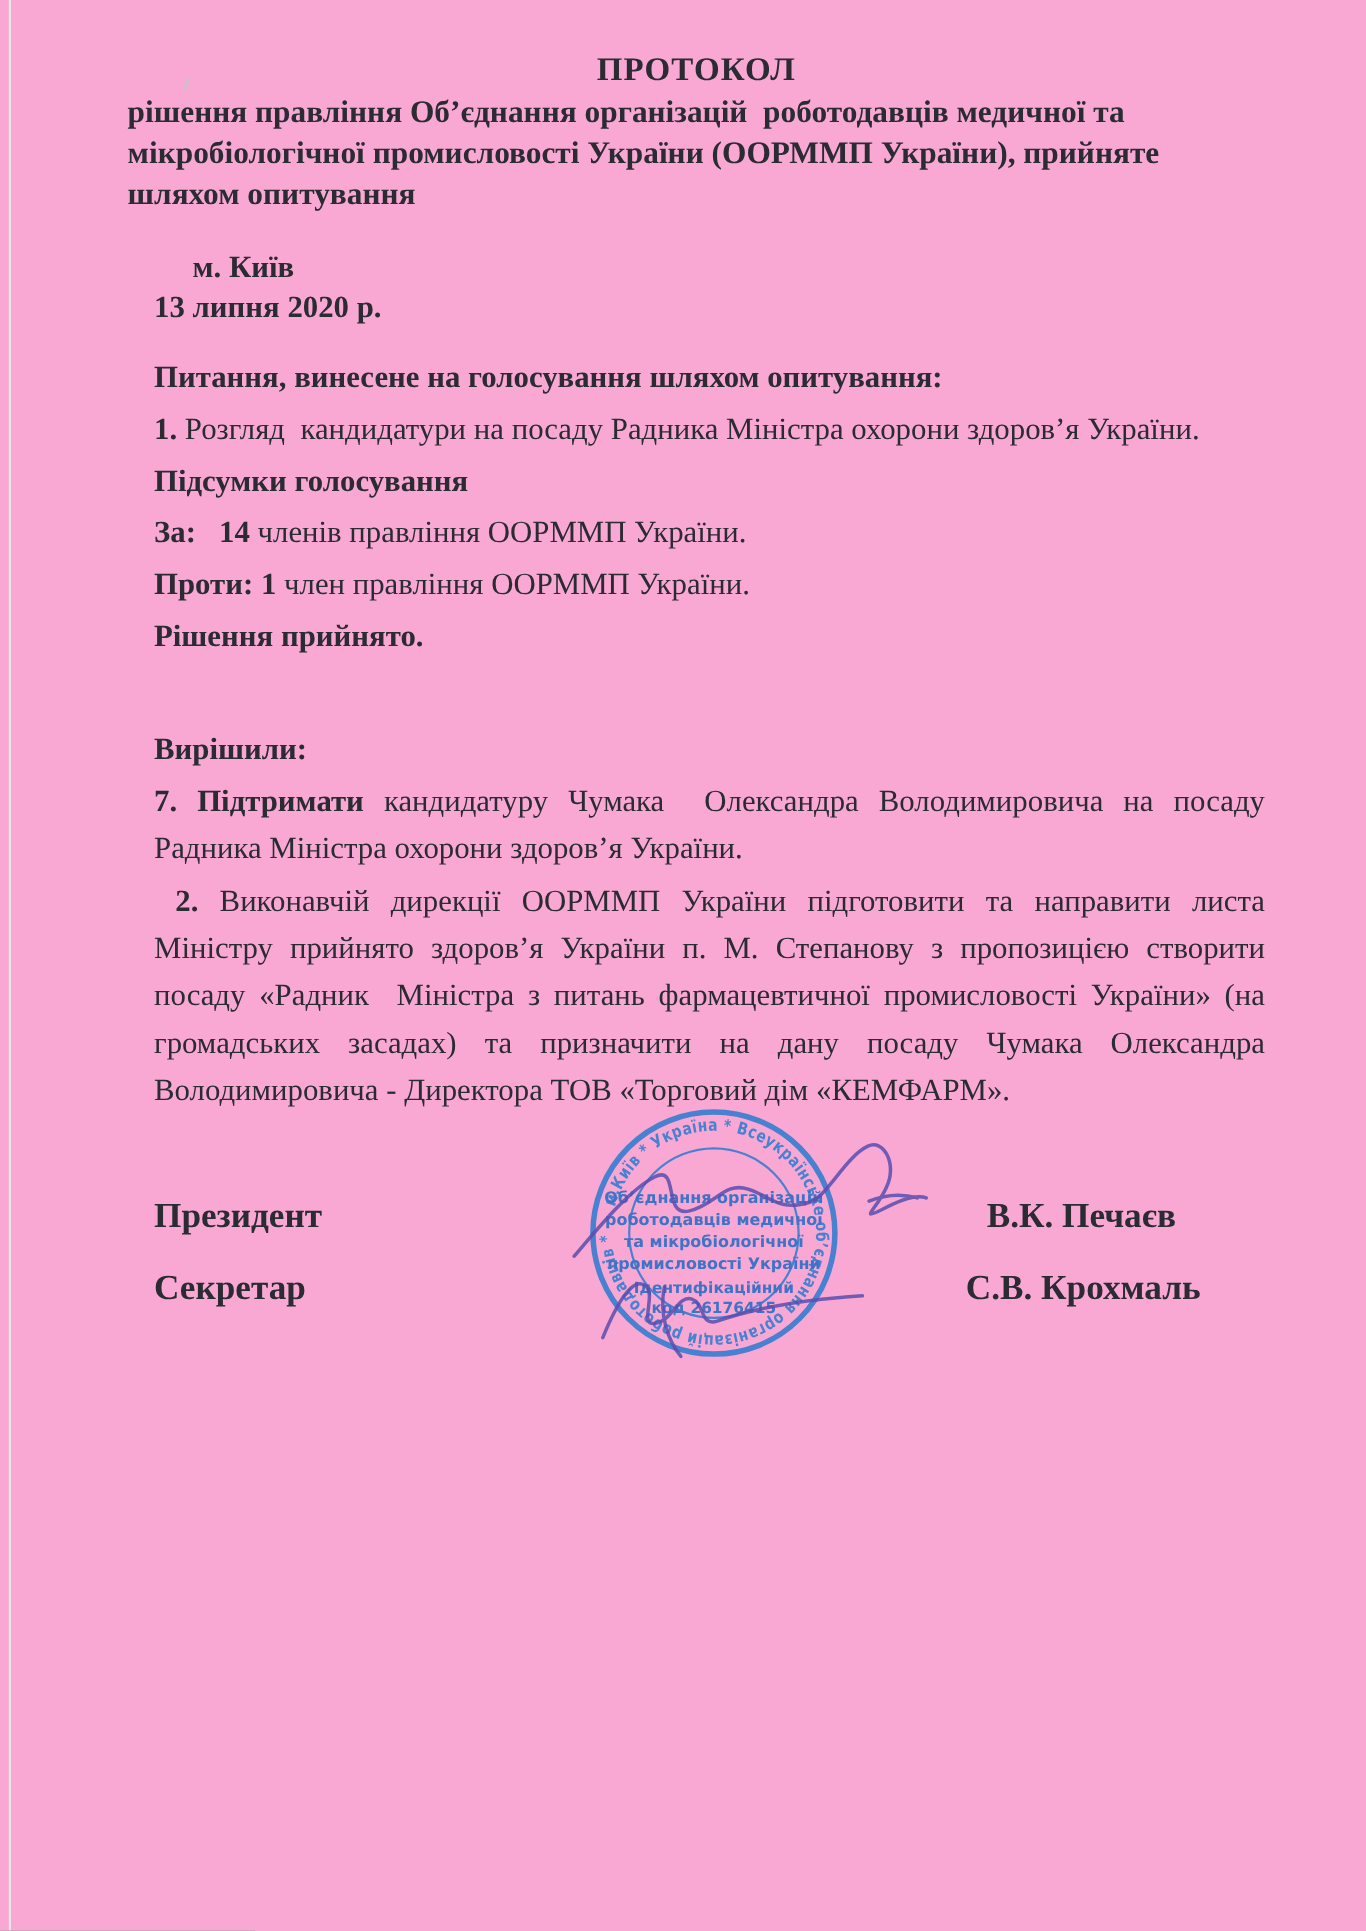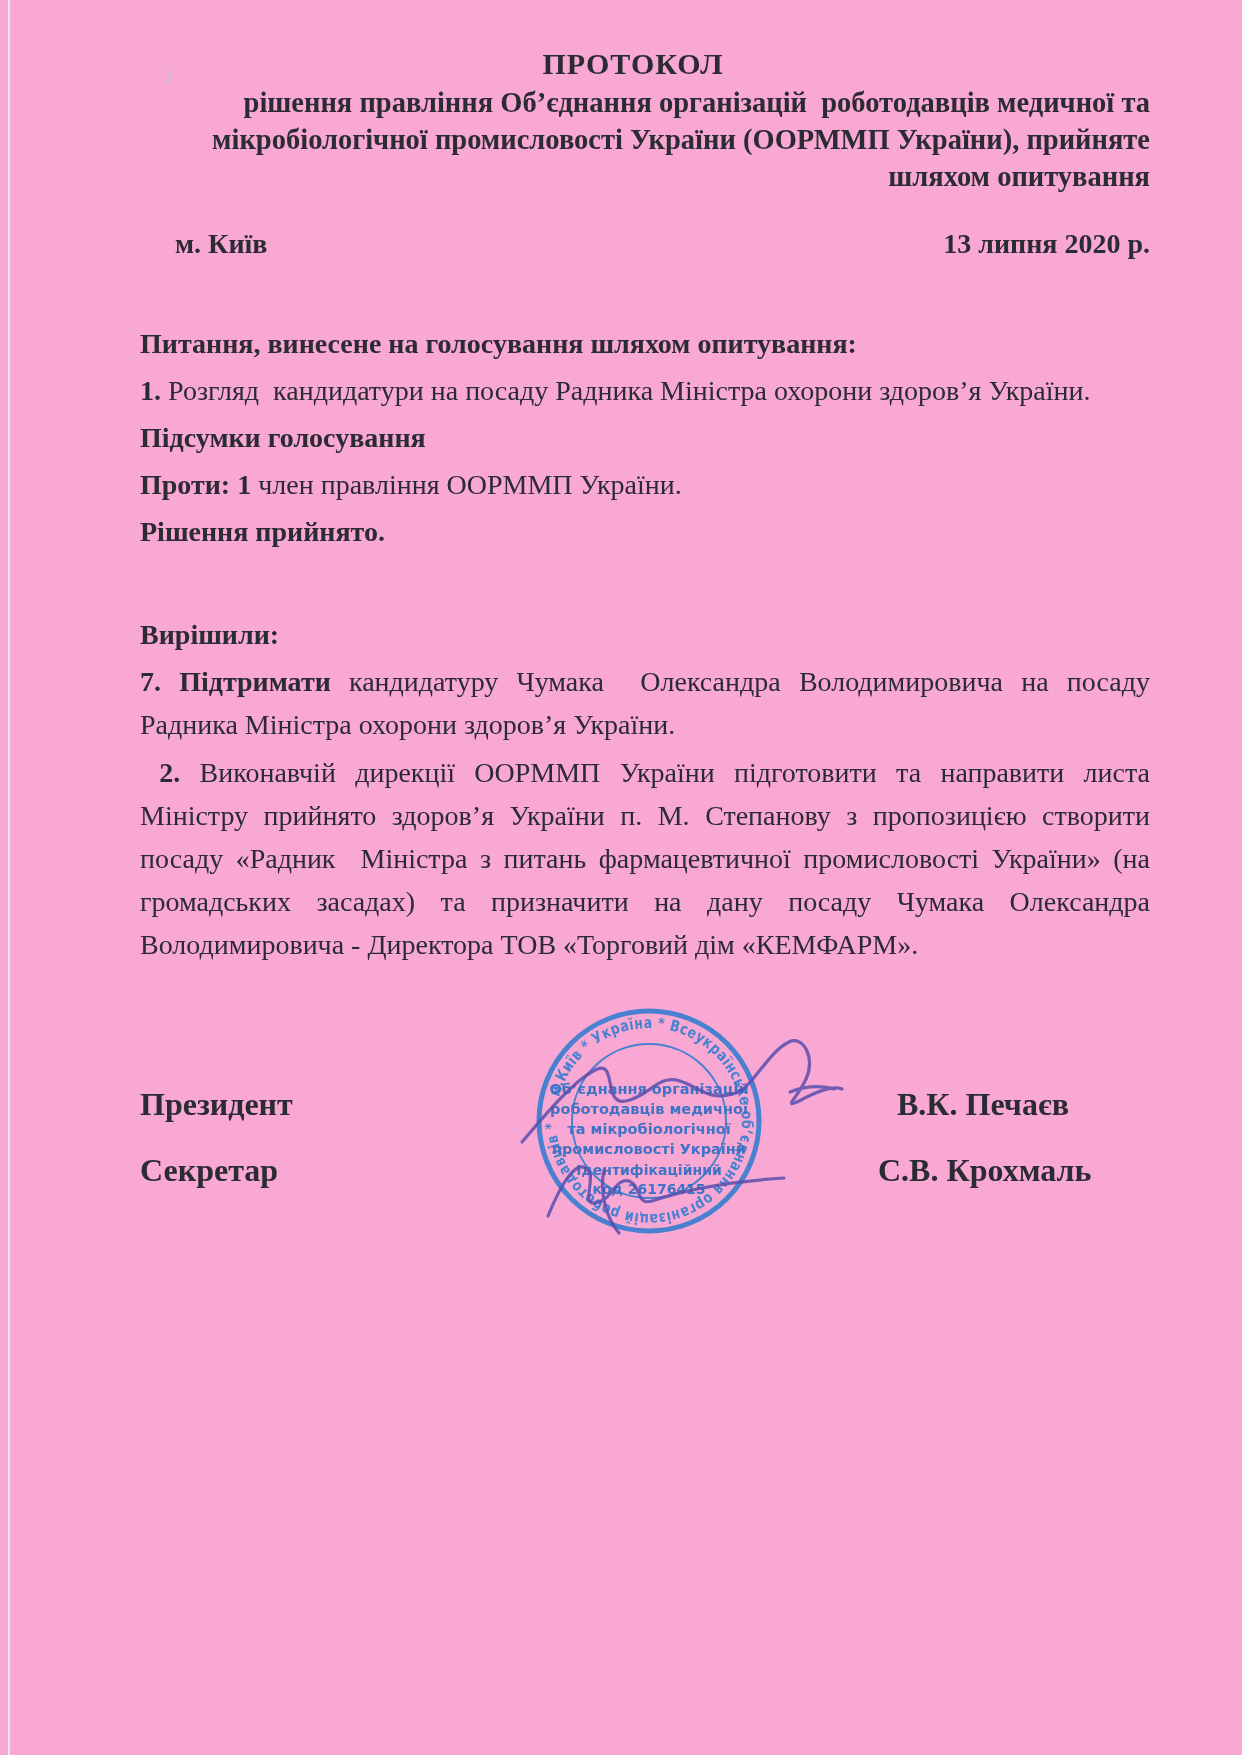--- a/index.html
+++ b/index.html
@@ -12,23 +12,23 @@
     font-family:"Liberation Serif","DejaVu Serif",serif;
     color:#2b2b33;
     overflow:hidden;
   }
   
   .scan-edge{position:absolute;left:8px;top:0;width:2px;height:100%;background:#e7e7ea;}
   .artifact{position:absolute;left:168px;top:70px;width:3px;height:13px;background:#c4c4cb;transform:rotate(18deg);border-radius:2px;opacity:.7;}
 
   .header{position:absolute;left:116px;top:44px;width:1034px;text-align:center;}
   .doc-title{font-weight:bold;font-size:30px;line-height:40px;letter-spacing:1px;}
-  .subtitle .bline{font-weight:bold;font-size:28.5px;line-height:37px;margin:0;text-align:right;white-space:pre-wrap;}
+  .subtitle .bline{font-weight:bold;font-size:28.5px;line-height:37px;margin:0;text-align:left;white-space:pre-wrap;}
 
-  .place-date{position:absolute;left:140px;top:226px;width:1010px;display:flex;justify-content:space-between;font-weight:bold;font-size:28px;line-height:36px;}
+  .place-date{position:absolute;left:140px;top:226px;width:1010px;display:flex;justify-content:space-between;font-weight:bold;font-size:28px;line-height:36px;flex-direction:column;}
   .place{padding-left:35px;}
 
   .body-block{position:absolute;left:140px;top:326px;width:1010px;}
   .bline{font-size:28px;line-height:36px;margin-bottom:11px;white-space:pre-wrap;}
   .bline.para{margin-bottom:7px;}
   .bline.j{text-align:justify;text-align-last:justify;}
   .bline.gap-lg{margin-top:67px;}
   .bline.gap-sm{margin-top:12px;}
   .b{font-weight:bold;}
 
@@ -62,20 +62,21 @@
 
   <div class="place-date">
     <span class="place">м. Київ</span>
     <span class="date">13 липня 2020 р.</span>
   </div>
 
   <div class="body-block">
       <div class="bline"><span class="b">Питання, винесене на голосування шляхом опитування:</span></div>
       <div class="bline"><span class="b">1.</span><span> Розгляд  кандидатури на посаду Радника Міністра охорони здоров’я України.</span></div>
       <div class="bline"><span class="b">Підсумки голосування</span></div>
+      <div class="bline"><span class="b">За:   14</span><span> членів правління ООРММП України.</span></div>
       <div class="bline"><span class="b">Проти: 1</span><span> член правління ООРММП України.</span></div>
       <div class="bline"><span class="b">Рішення прийнято.</span></div>
       <div class="bline gap-lg"><span class="b">Вирішили:</span></div>
       <div class="bline para j"><span class="b">7. Підтримати</span><span> кандидатуру Чумака  Олександра Володимировича на посаду</span></div>
       <div class="bline para"><span>Радника Міністра охорони здоров’я України.</span></div>
       <div class="bline para j gap-sm"><span class="b"> 2.</span><span> Виконавчій дирекції ООРММП України підготовити та направити листа</span></div>
       <div class="bline para j"><span>Міністру прийнято здоров’я України п. М. Степанову з пропозицією створити</span></div>
       <div class="bline para j"><span>посаду «Радник  Міністра з питань фармацевтичної промисловості України» (на</span></div>
       <div class="bline para j"><span>громадських засадах) та призначити на дану посаду Чумака Олександра</span></div>
       <div class="bline para"><span>Володимировича - Директора ТОВ «Торговий дім «КЕМФАРМ».</span></div>

